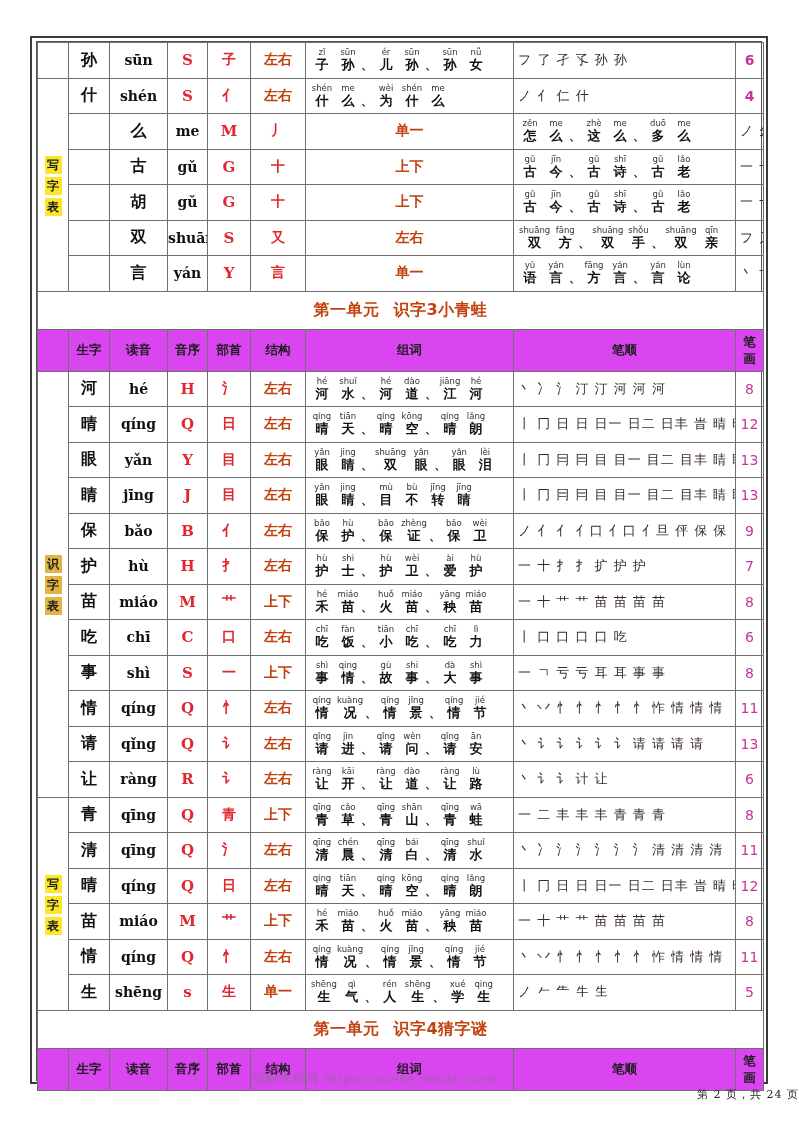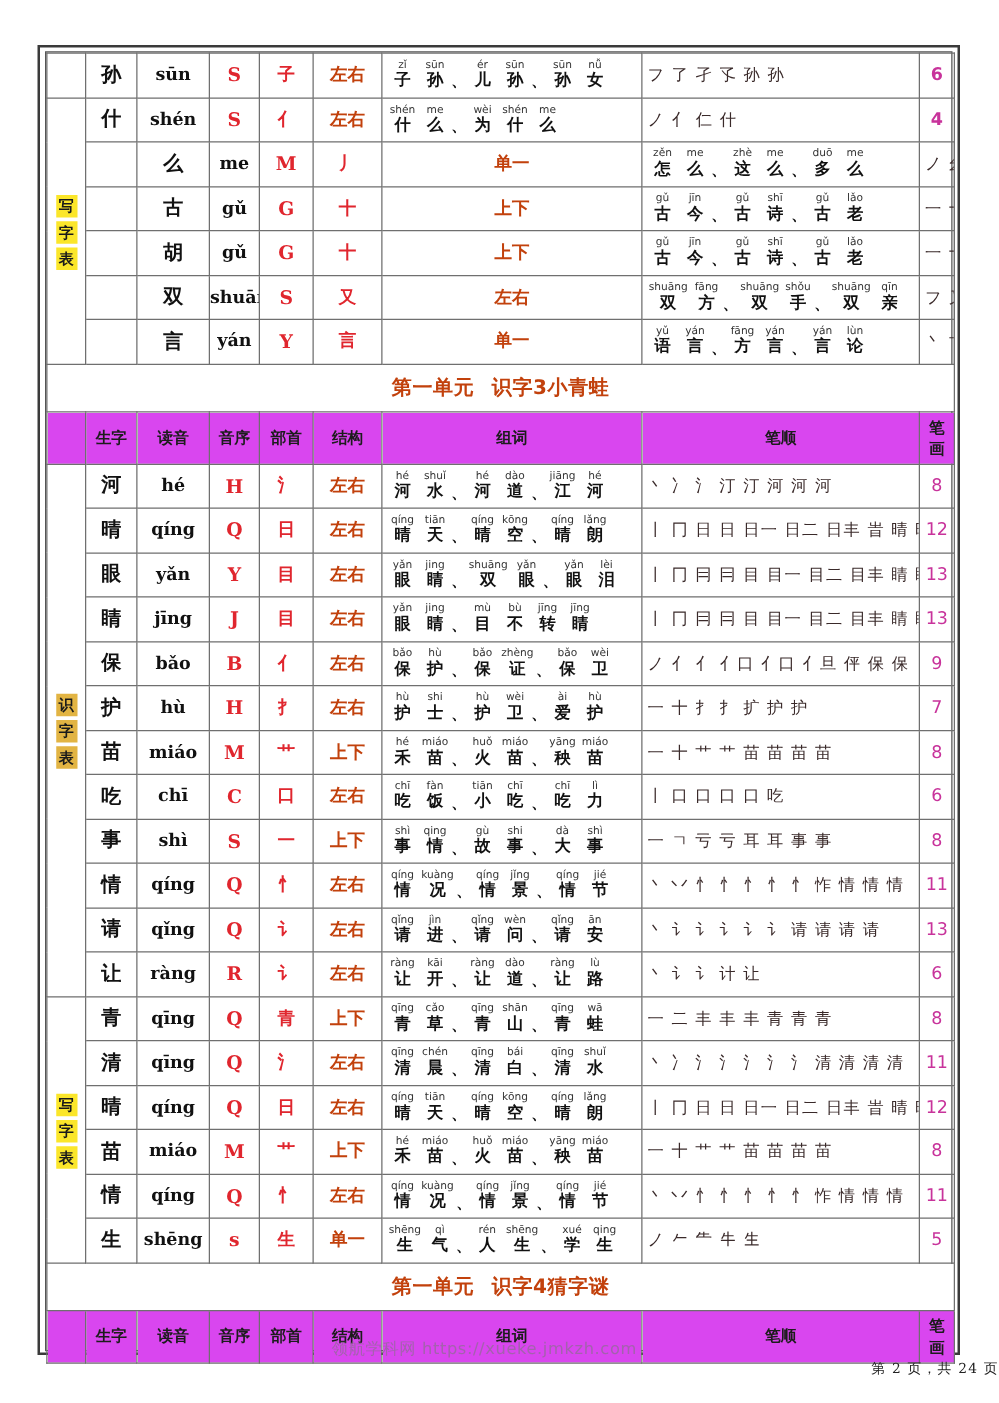--- a/index.html
+++ b/index.html
@@ -53,21 +53,21 @@
   .syl .hz { font-family: "DejaVu Sans", sans-serif; font-weight: bold; font-size: 13px; color: #111; line-height: 16px; }
   .sep { font-family: "DejaVu Sans", sans-serif; font-weight: bold; font-size: 12px; color: #111; line-height: 16px; align-self: flex-end; }
   .stroke-order {
     text-align: left !important; padding-left: 4px !important; font-family: "DejaVu Serif", serif;
     font-size: 13px; color: #3a2a2a; letter-spacing: 1px; white-space: nowrap; margin-top: 48px;
   }
   .stroke-count { font-family: "DejaVu Sans", sans-serif; font-size: 14px; color: #c8339b; }
   .stroke-count.bold { font-weight: bold; }
   .hdr-vert { display: inline-flex; flex-direction: column; line-height: 17px; font-size: 12.5px; }
   .watermark {
-    position: absolute; left: 14px; width: 747px; top: 1070px; text-align: center;
+    position: absolute; left: 0; width: 747px; top: 1070px; text-align: center;
     font-family: "DejaVu Sans", sans-serif; font-size: 13px; color: rgba(120,120,120,0.55);
     letter-spacing: 0.5px;
   }
   .page-num {
     position: absolute; left: 0; width: 799px; top: 1087px; text-align: right;
     font-family: "DejaVu Serif", serif; font-size: 11px; color: #222; letter-spacing: 1px;
   }
 </style>
 </head>
 <body>

